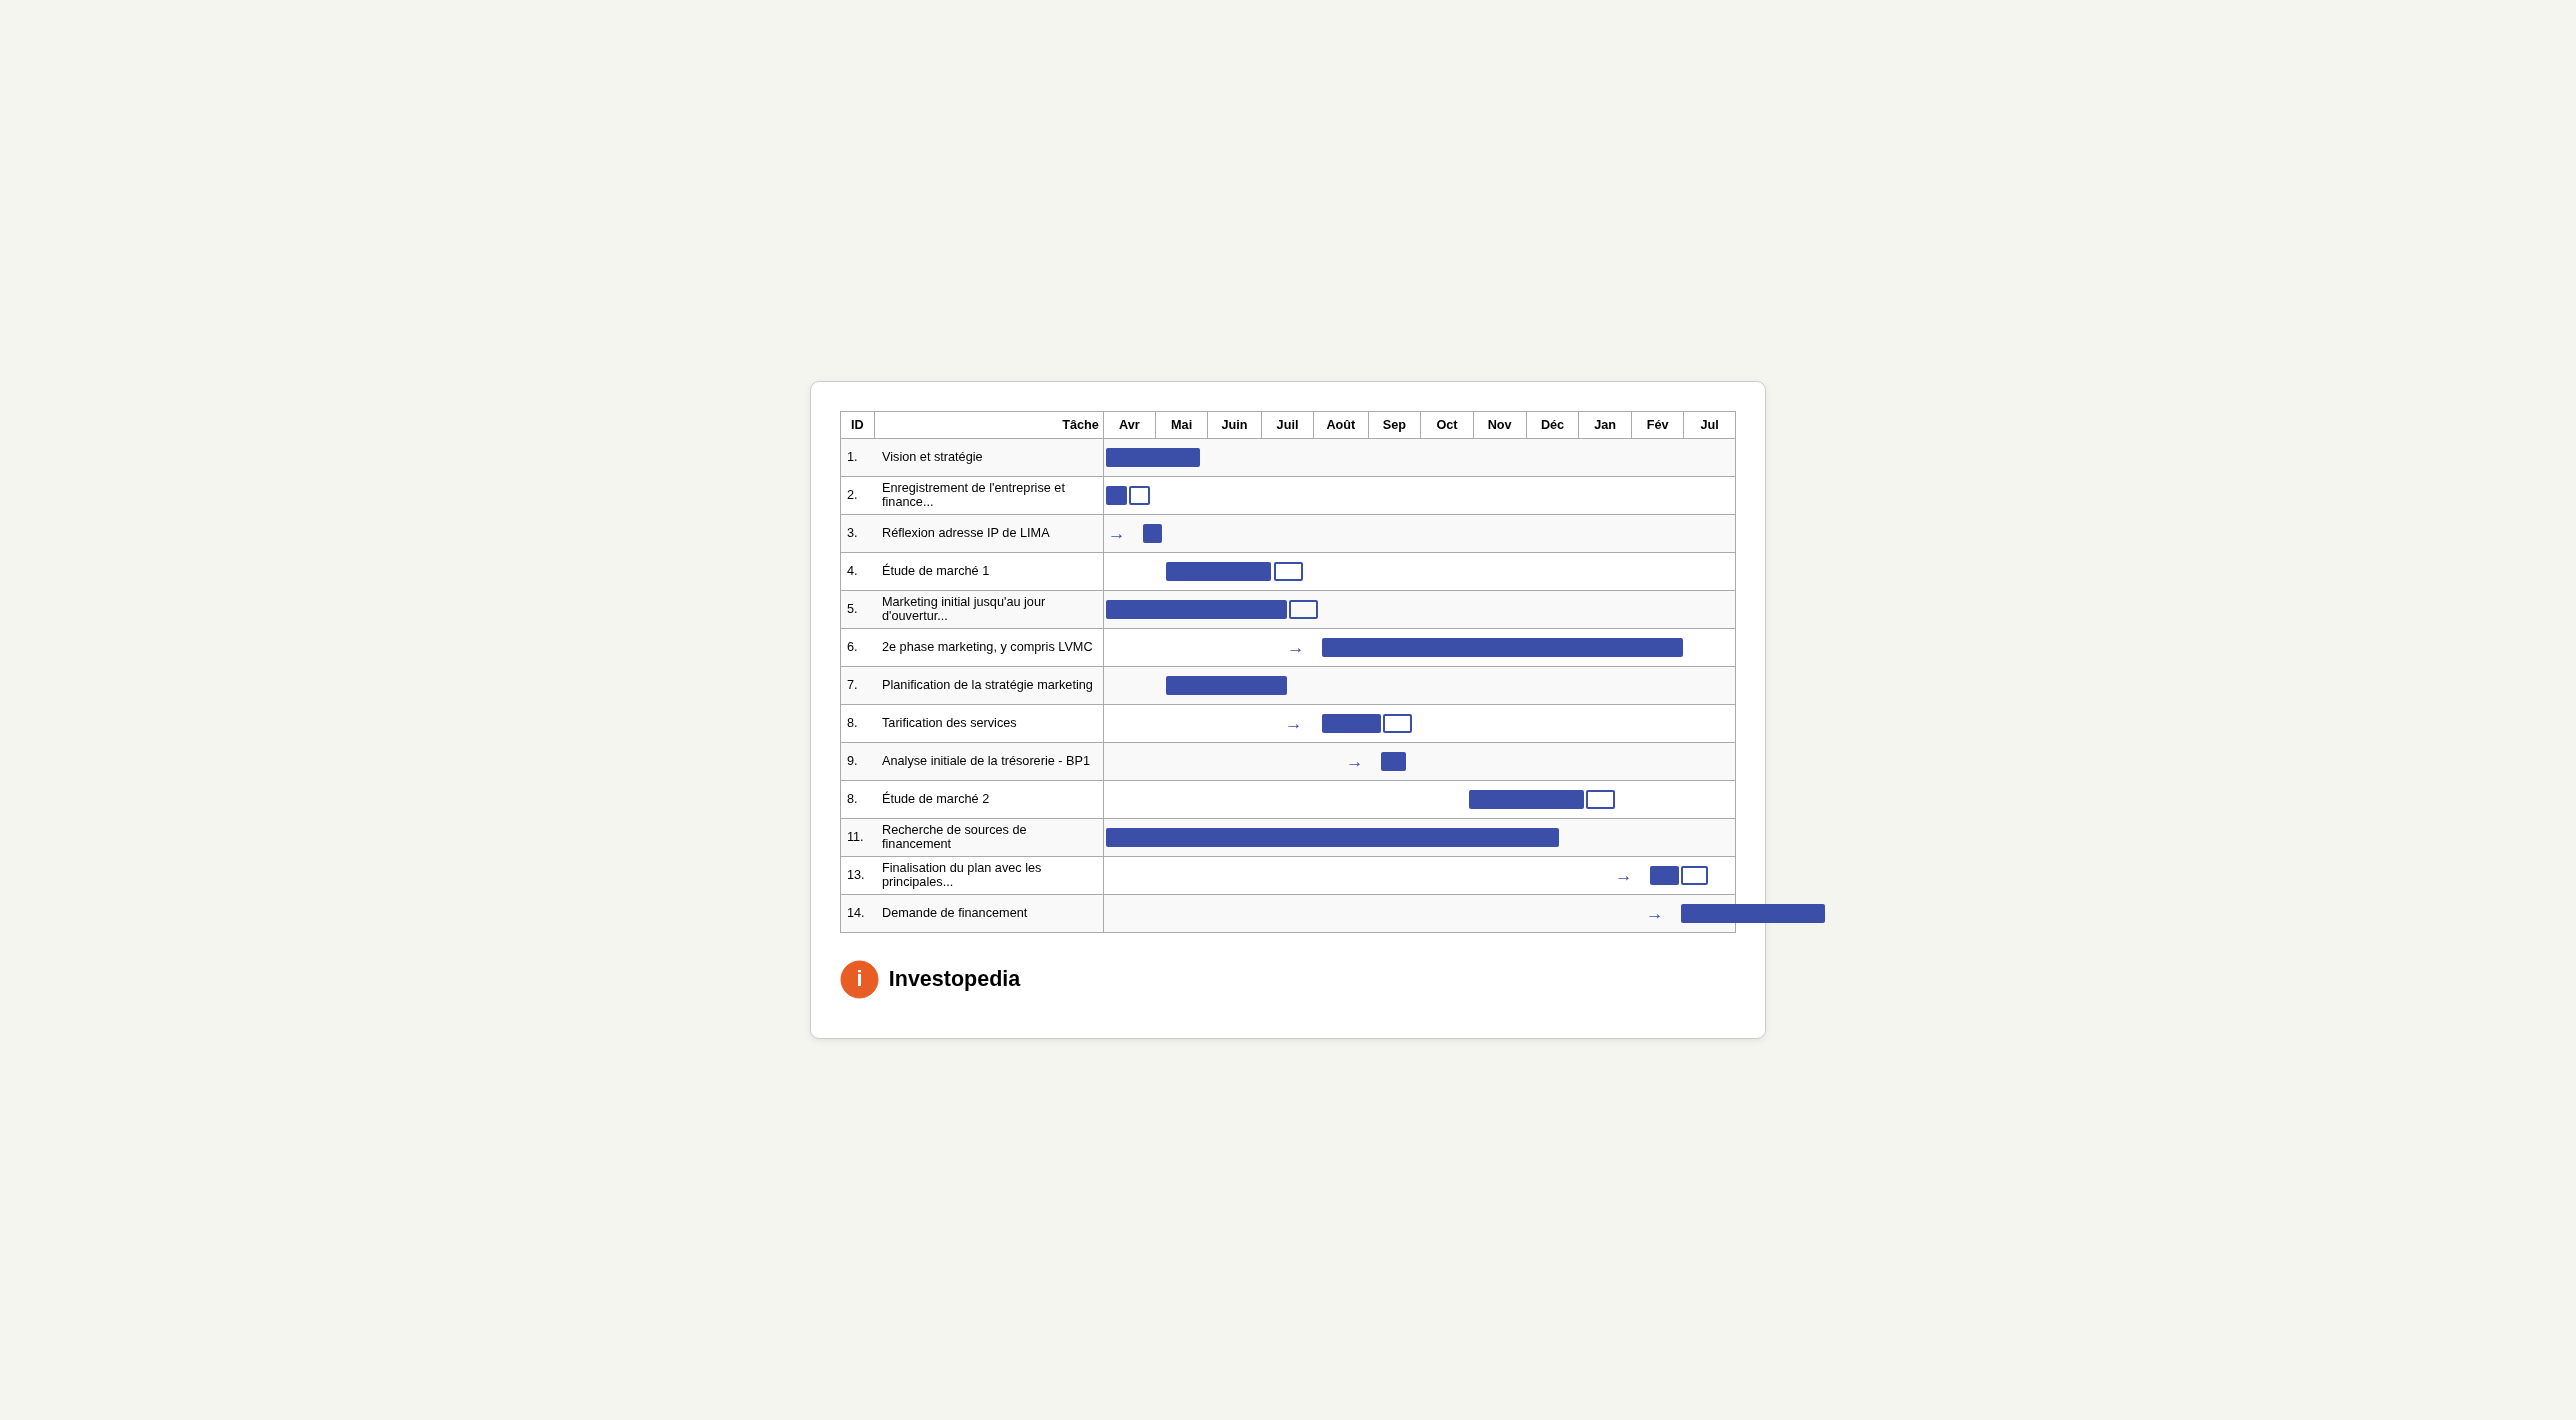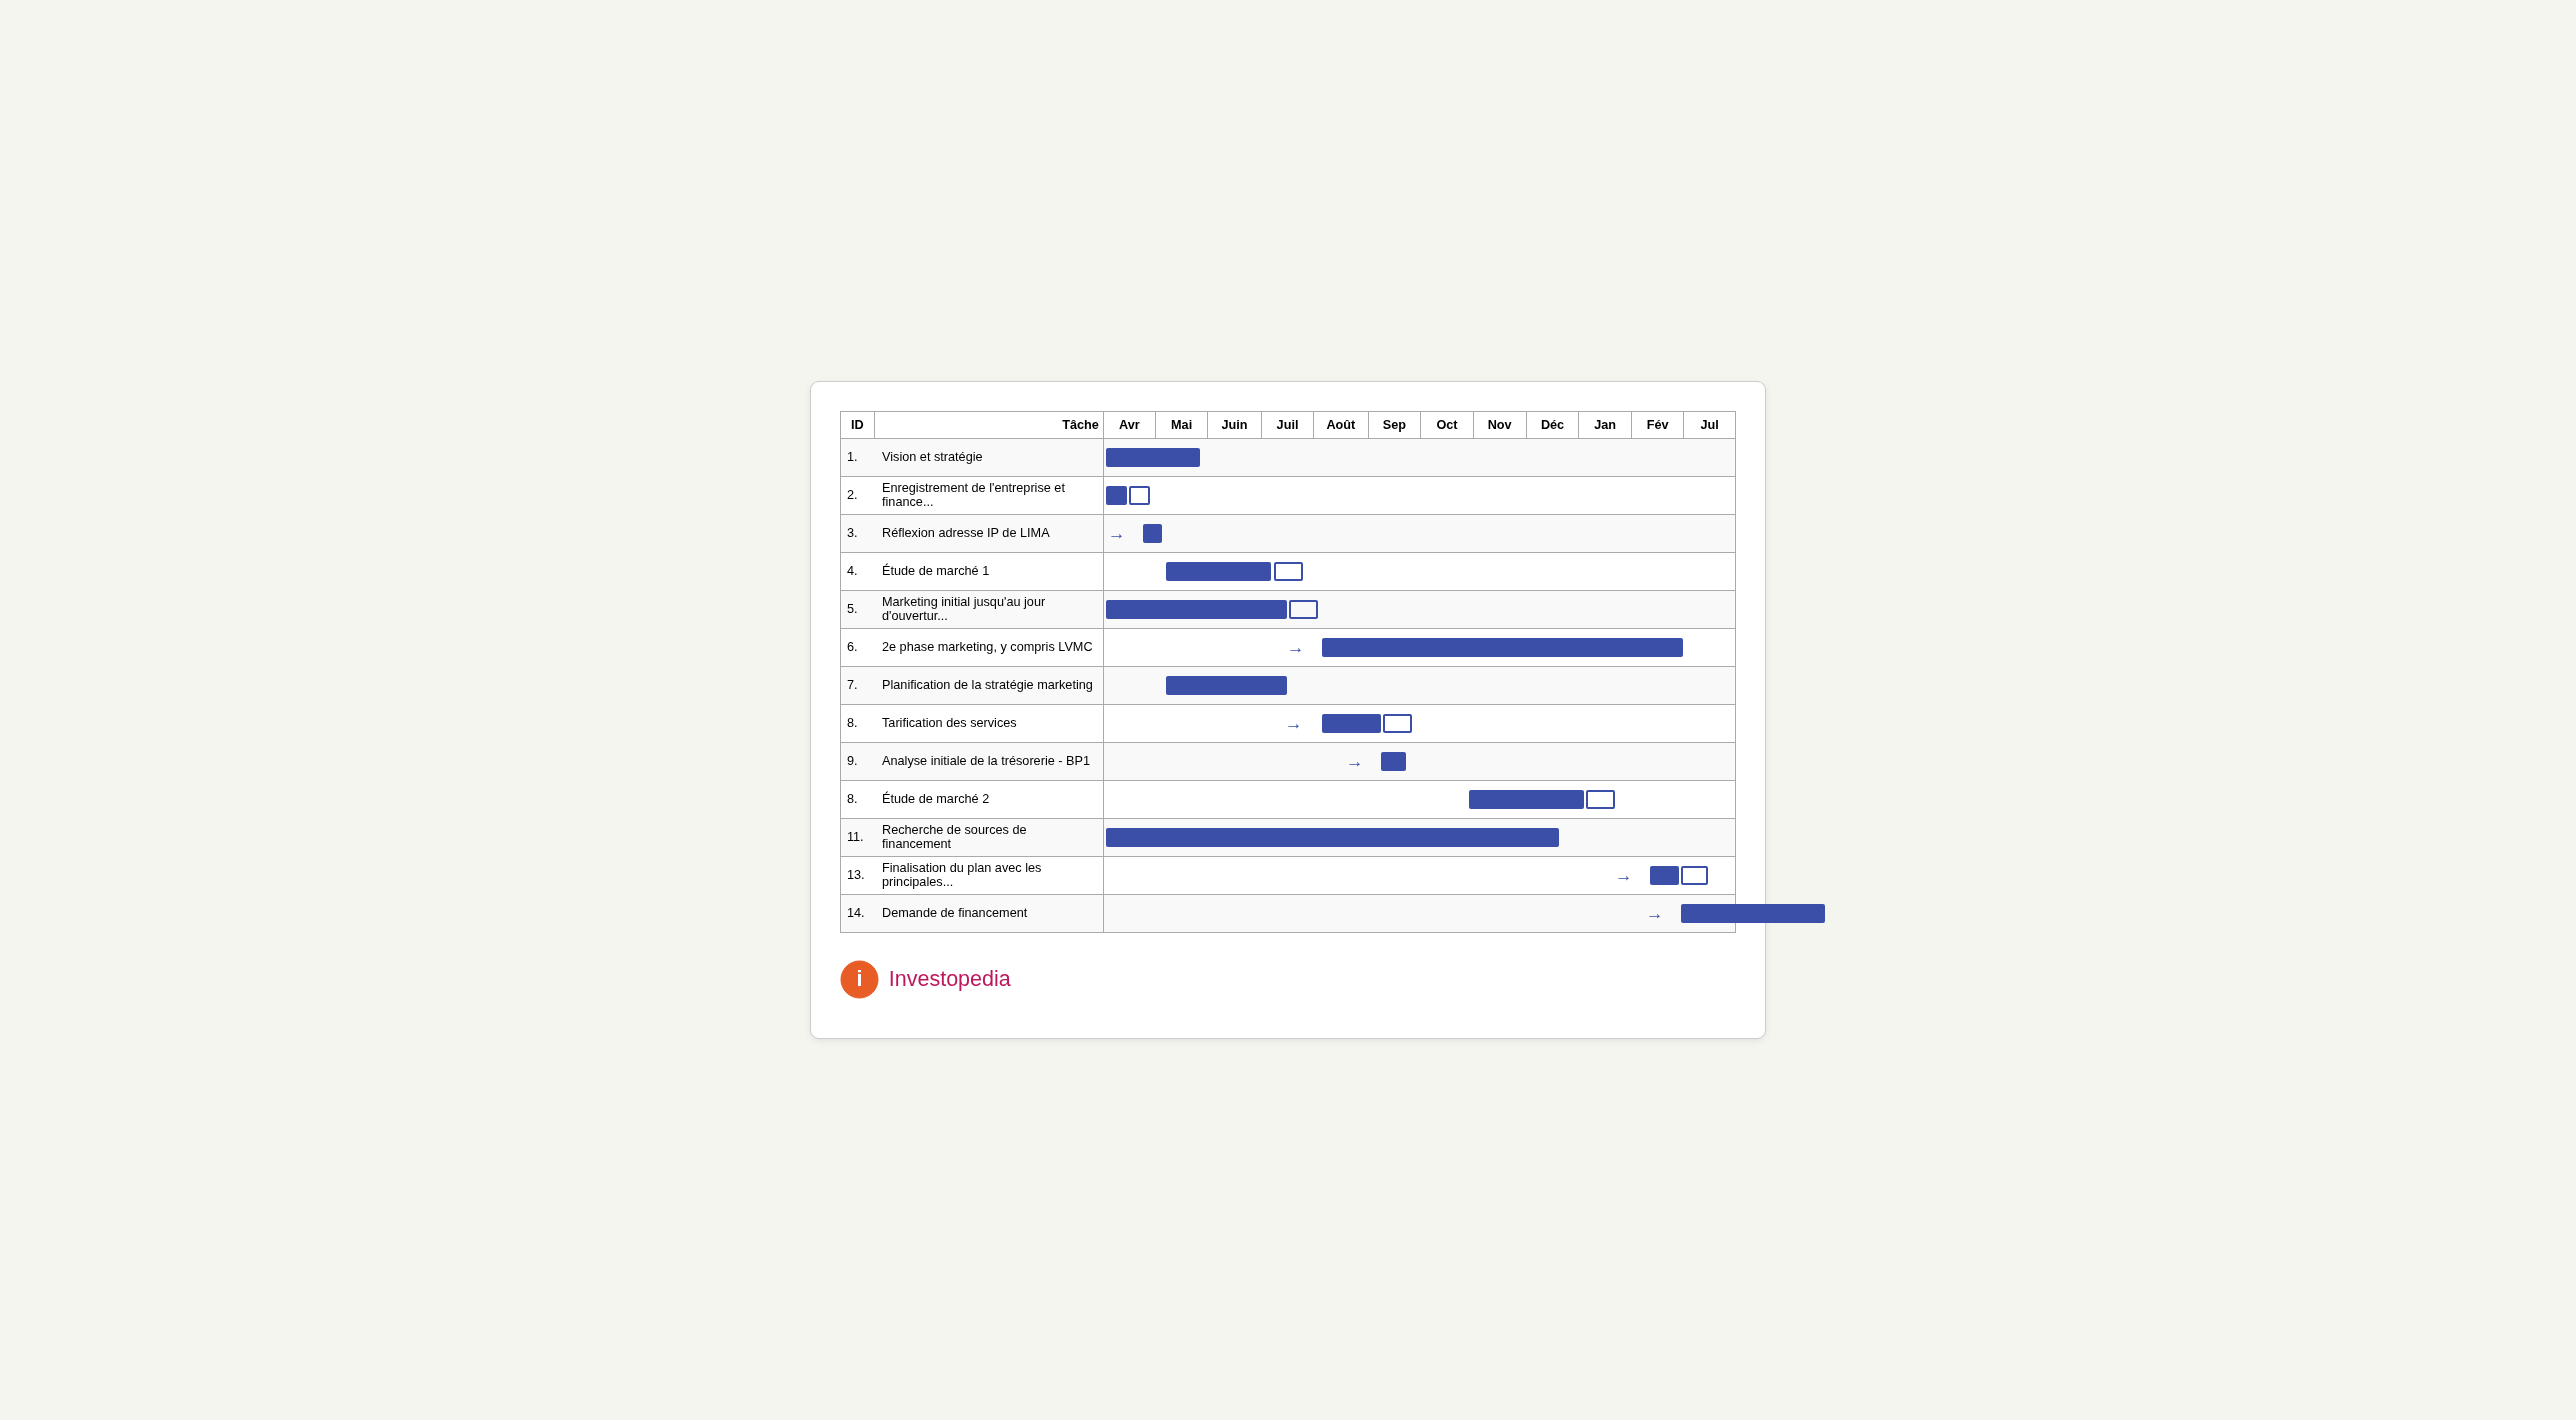--- a/index.html
+++ b/index.html
@@ -115,22 +115,22 @@
       align-items: center;
       margin-top: 27px;
       gap: 9.8px;
     }
     .logo-icon {
       width: 39px;
       height: 39px;
     }
     .logo-text {
       font-size: 21.5px;
-      font-weight: normal;
-      color: #be185d;
+      font-weight: bold;
+      color: #000000;
     }
     
     .gantt-table td.month-cell {
       background-image: repeating-linear-gradient(
         90deg,
         transparent,
         transparent calc(100% - 1px),
         #ddd calc(100% - 1px)
       );
     }

